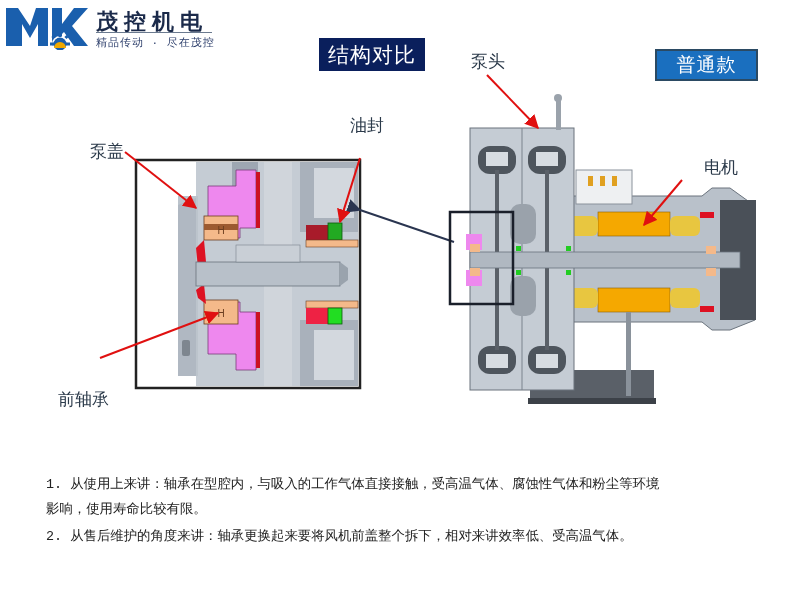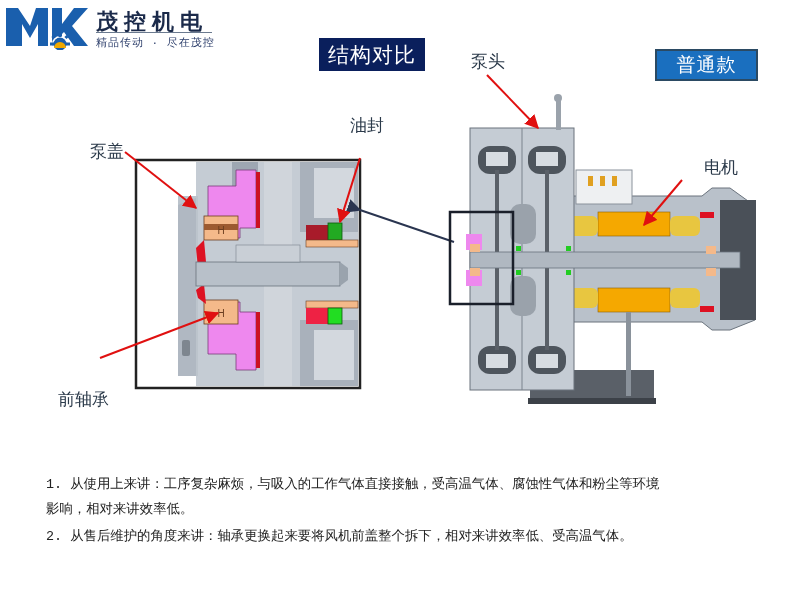--- a/index.html
+++ b/index.html
@@ -173,19 +173,19 @@
 </svg>
 
 <div class="abs callout" style="left:471px; top:50px;">泵头</div>
 <div class="abs callout" style="left:704px; top:156px;">电机</div>
 <div class="abs callout" style="left:90px; top:140px;">泵盖</div>
 <div class="abs callout" style="left:350px; top:114px;">油封</div>
 <div class="abs callout" style="left:58px; top:388px;">前轴承</div>
 
 <div class="abs para" style="top:472px;">
   <span>1.</span>
-  <span>从使用上来讲：工序复杂麻烦，与吸入的工作气体直接接触，受高温气体、腐蚀性气体和粉尘等环境</span><br>
-  <span>影响，相对来讲效率低。</span>
+  <span>从使用上来讲：轴承在型腔内，与吸入的工作气体直接接触，受高温气体、腐蚀性气体和粉尘等环境</span><br>
+  <span>影响，使用寿命比较有限。</span>
 </div>
 <div class="abs para" style="top:524px;">
   <span>2.</span>
   <span>从售后维护的角度来讲：轴承更换起来要将风机前盖整个拆下，相对来讲效率低、受高温气体。</span>
 </div>
 
 </body></html>

